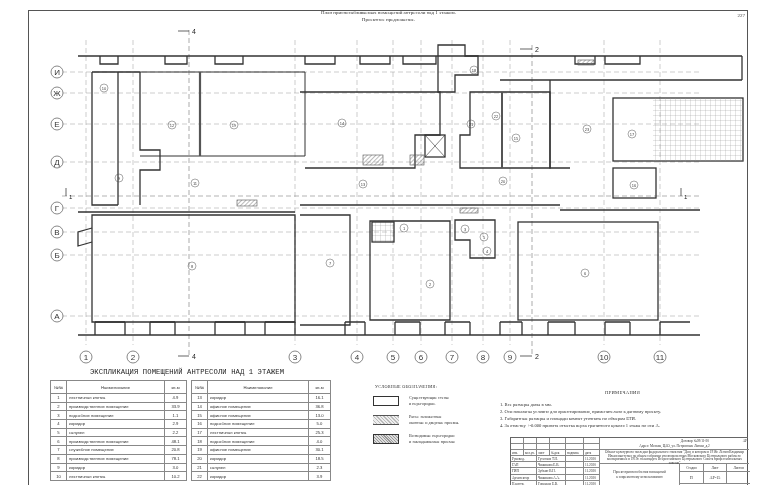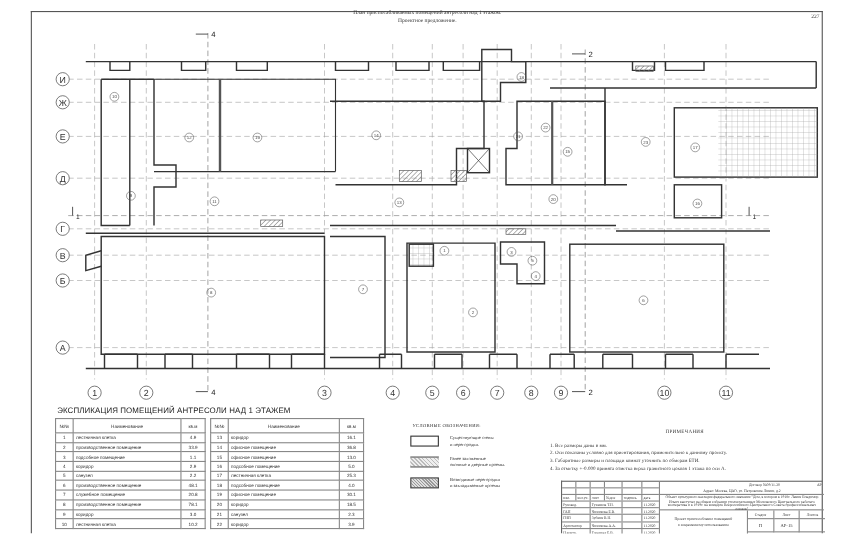--- a/index.html
+++ b/index.html
@@ -2,21 +2,21 @@
 <html><head>
 <meta charset="utf-8">
 <style>
   * { box-sizing: border-box; margin: 0; padding: 0; }
   body { width: 777px; height: 485px; background: #ffffff; font-family: "Liberation Serif", serif; color: #222; overflow: hidden; position: relative; }
   .sheet { position: absolute; left: 28px; top: 10px; width: 720px; height: 475px; border-left: 1.5px solid #555; border-top: 1.5px solid #555; border-right: 1.5px solid #555; }
   .sheet-num { position: absolute; right: 2px; top: 2px; font-size: 5px; color: #444; }
   .title { position: absolute; left: 0; width: 100%; top: 9px; text-align: center; font-size: 5px; line-height: 7px; color: #333; }
   svg.plan { position: absolute; left: 0; top: 0; }
   .axis-circle { font-family: "Liberation Sans", sans-serif; }
-  .expl-title { position: absolute; left: 52px; top: 368px; width: 300px; font-family: Liberation Sans, sans-serif; font-size: 7.2px; color: #222; letter-spacing: 0.1px; }
+  .expl-title { position: absolute; left: 37px; top: 368px; width: 300px; text-align: center; font-family: Liberation Mono, monospace; font-size: 7.2px; color: #222; letter-spacing: 0.1px; }
   table.expl { position: absolute; top: 380px; border-collapse: collapse; font-family: "Liberation Sans", sans-serif; font-size: 4.2px; color: #333; }
   table.expl td, table.expl th { border: 0.6px solid #888; height: 8.7px; padding: 0 2px; font-weight: normal; }
   table.expl th { height: 13px; }
   table.expl td.c { text-align: center; }
   .legend { position: absolute; left: 355px; top: 380px; width: 140px; font-size: 4.2px; color: #333; }
   .legend-title { position: absolute; left: 20px; top: 4px; font-size: 4.2px; letter-spacing: 0.3px; }
   .legend-row { position: absolute; left: 18px; display: flex; align-items: center; }
   .lg-sym { width: 26px; height: 10px; border: 1.2px solid #333; margin-right: 10px; }
   .lg-sym.hatch { background: repeating-linear-gradient(45deg,#bbb 0 1px,#eee 1px 2.5px); border-color: #555; }
   .lg-sym.gray { background: repeating-linear-gradient(45deg,#999 0 0.8px,#ddd 0.8px 2px); }

